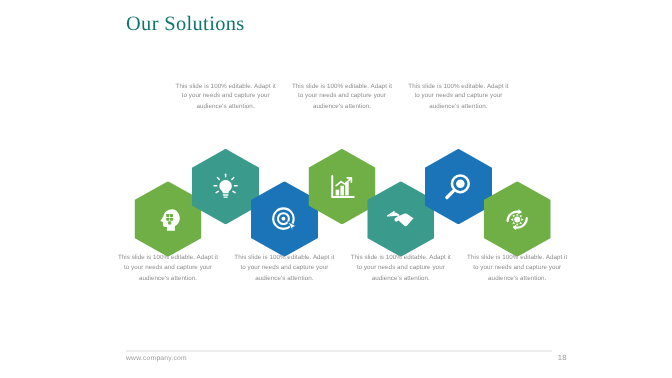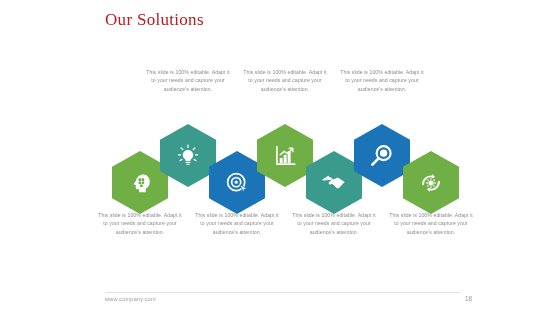--- a/index.html
+++ b/index.html
@@ -9,21 +9,21 @@
     font-family:"Liberation Sans", sans-serif;
     overflow:hidden;
     position:relative;
   }
   #slide{position:absolute;inset:0;background:#fff;}
 
   
   .title{
     position:absolute;left:105px;top:10px;
     font-family:"Liberation Serif", serif;
-    font-size:17px;color:#b91c1c;letter-spacing:.3px;
+    font-size:17px;color:#0f766e;letter-spacing:.3px;
     white-space:nowrap;
   }
 
   
   .caption{
     position:absolute;
     width:84px;
     font-size:5.2px;
     line-height:1.62;
     color:#8d8d8d;

